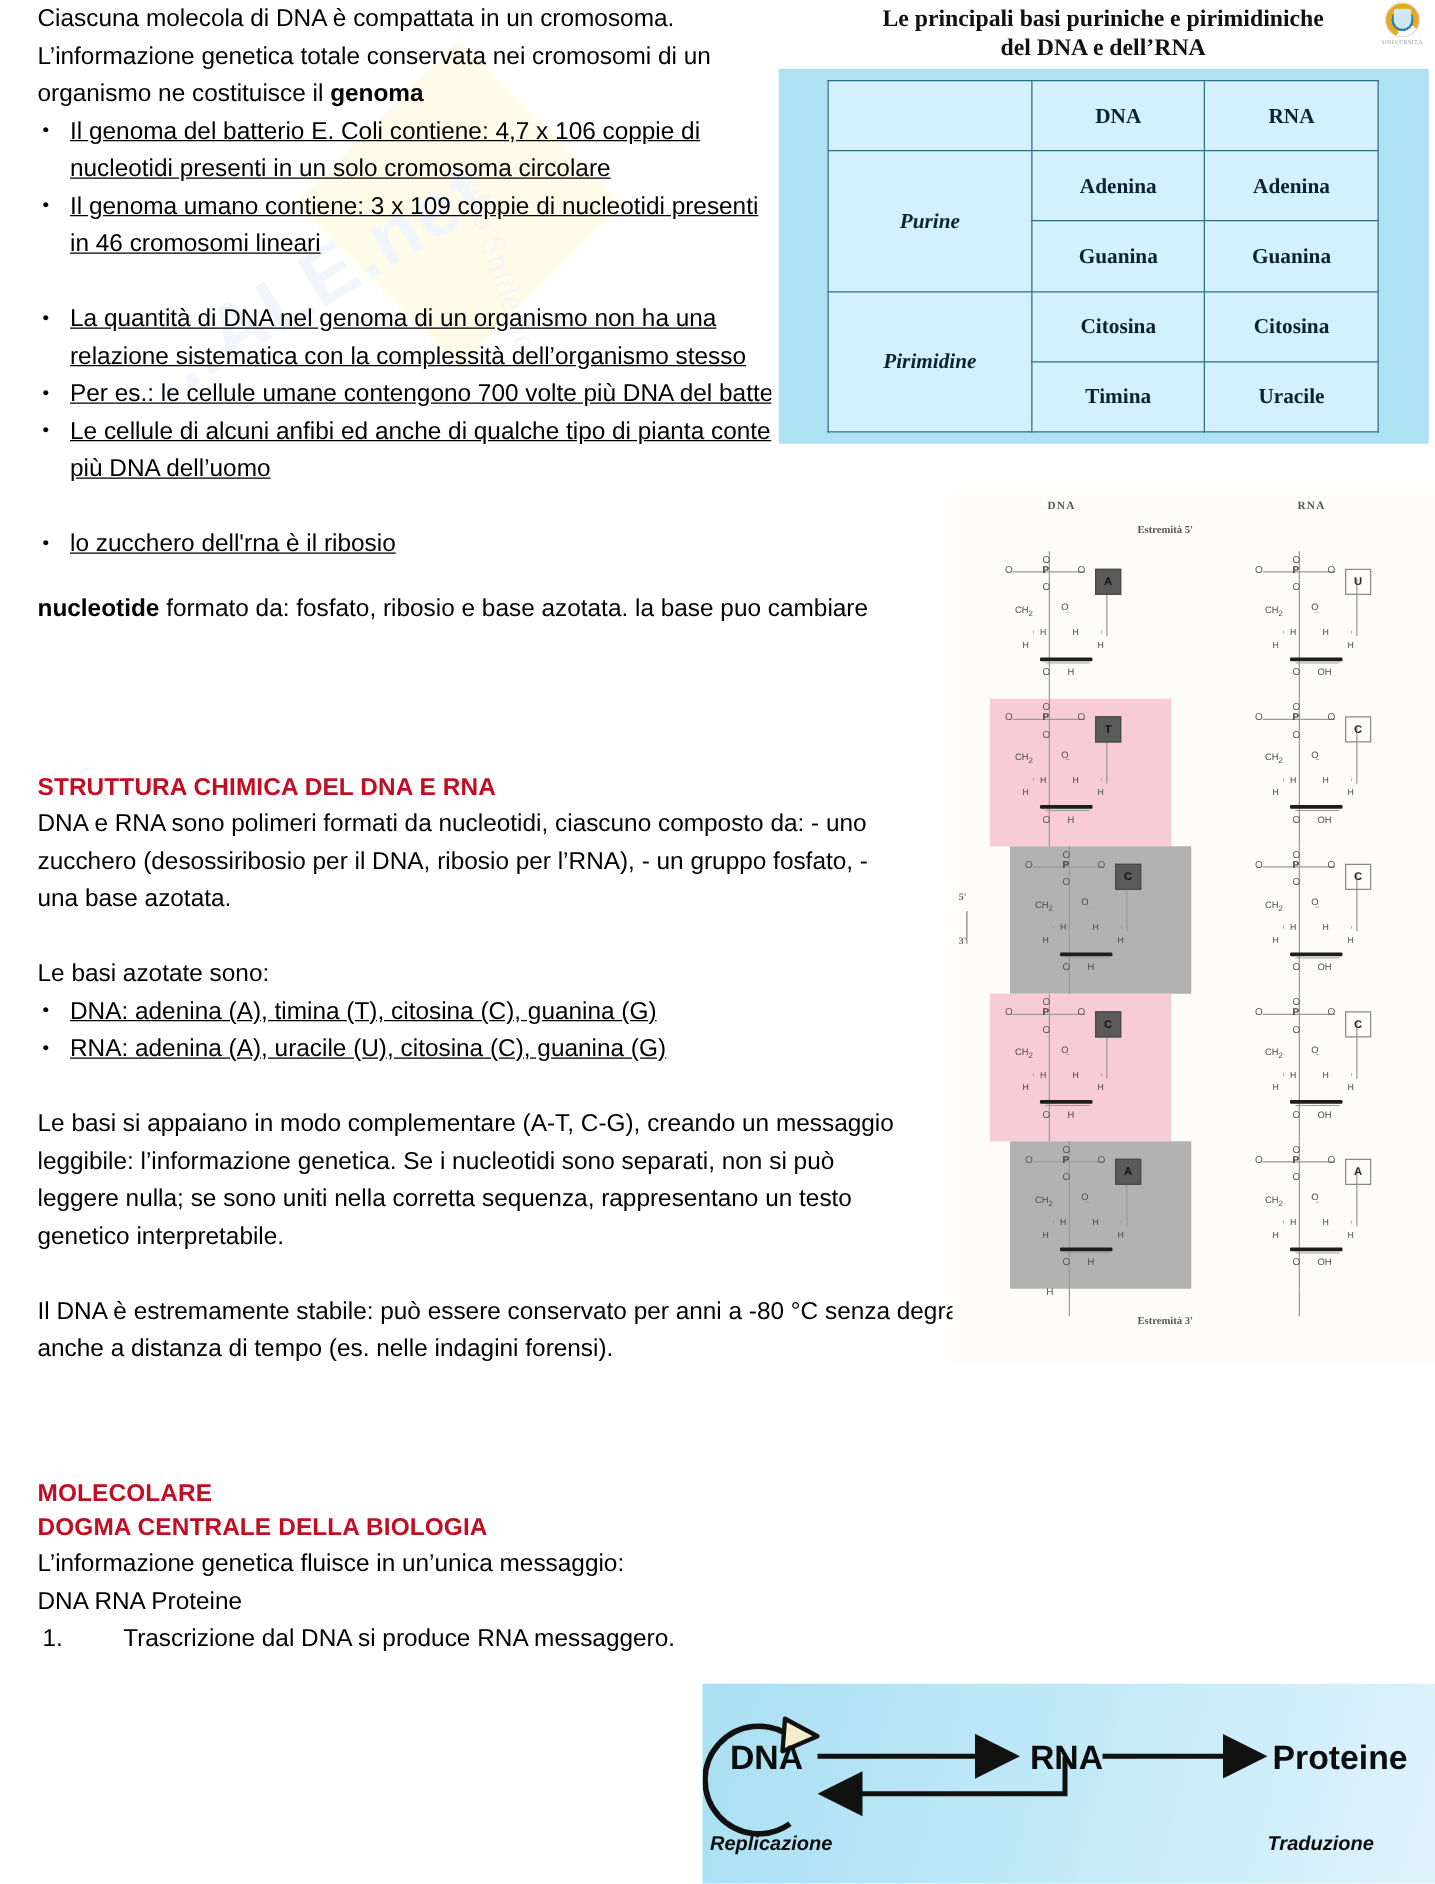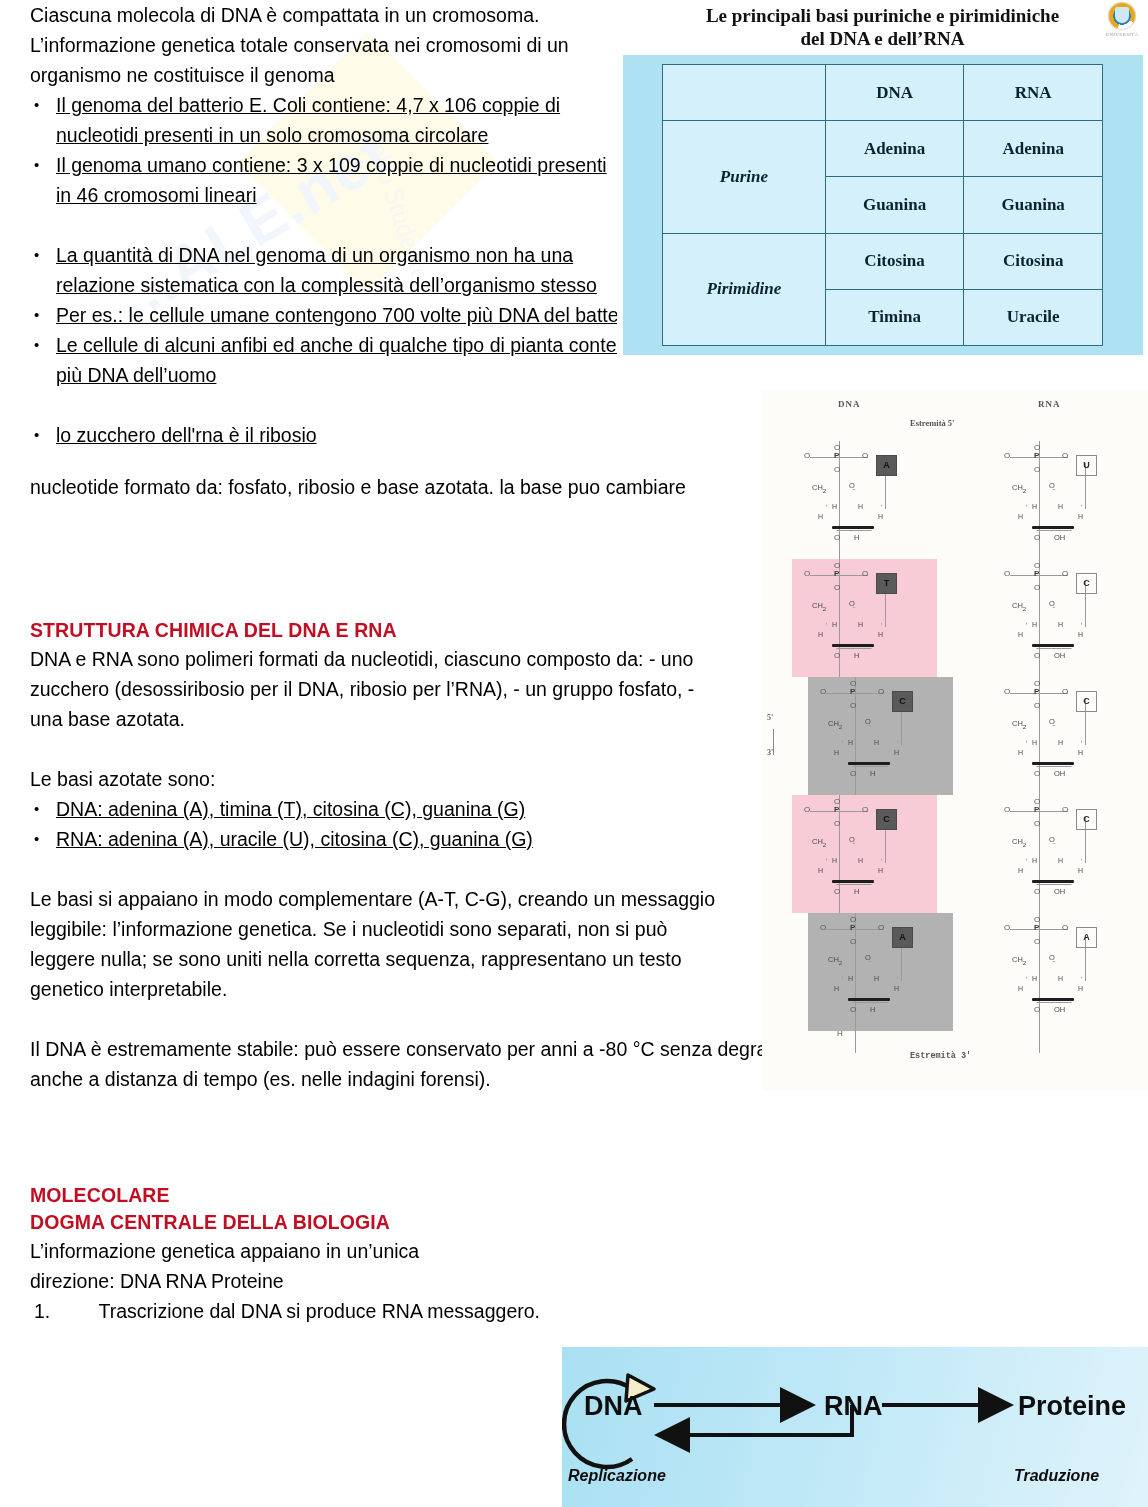--- a/index.html
+++ b/index.html
@@ -43,21 +43,21 @@
 
   
   .text-col {
     position:absolute; left:30px; top:0; width:720px;
     z-index:2;
     font-size:19.5px; line-height:30px;
   }
   .para { margin:0; }
   .para.narrow { width:560px; }
   .para.mid    { width:690px; }
-  .b { font-weight:normal; }
+  .b { font-weight:bold; }
 
   ul.bl { list-style:none; margin:0; padding:0;text-decoration:underline; }
   ul.bl > li {
     position:relative; padding-left:26px; margin:0;
   }
   ul.bl > li::before {
     content:"\2022"; position:absolute; left:4px; top:0;
     font-size:15px; line-height:30px;
   }
   ul.bl > li.w-narrow { width:560px; }
@@ -137,21 +137,21 @@
     position:absolute; left:762px; top:391px; width:386px; height:700px;
     background:#fdfcf8; z-index:3; overflow:hidden;
   }
   .nf-label {
     position:absolute; font-family:"Liberation Serif", serif;
     color:#555; font-weight:bold;
   }
   .nf-dna  { left:76px;  top:8px;  font-size:9px; letter-spacing:1px; }
   .nf-rna  { left:276px; top:8px;  font-size:9px; letter-spacing:1px; }
   .nf-top  { left:148px; top:27px; font-size:8.5px; }
-  .nf-bot  { left:148px; top:660px;font-size:8.5px;font-family:Liberation Mono, monospace; }
+  .nf-bot  { left:148px; top:660px;font-size:8.5px; }
   .nf-53   { left:5px;   top:322px;font-size:8px; color:#666; }
   .nf-53 i { display:block; font-style:normal; }
   .nf-tick { position:absolute; left:11px; top:338px; width:1px; height:26px; background:#888; }
 
   .hl { position:absolute; }
   .hl.pink { background:#f7ccd6; }
   .hl.gray { background:#b2b2b2; }
 
   .chain { position:absolute; }
   .nt { position:absolute; width:120px; height:118px; }
@@ -267,21 +267,21 @@
     <p class="para mid">Le basi si appaiano in modo complementare (A-T, C-G), creando un messaggio leggibile: l’informazione genetica. Se i nucleotidi sono separati, non si può leggere nulla; se sono uniti nella corretta sequenza, rappresentano un testo genetico interpretabile.</p>
 
     <div class="spacer30"></div>
 
     <p class="para" style="width:1090px">Il DNA è estremamente stabile: può essere conservato per anni a -80 °C senza degradarsi. Per questo può essere analizzato anche a distanza di tempo (es. nelle indagini forensi).</p>
 
     <div style="height:88px"></div>
 
     <div class="heading-red">MOLECOLARE</div>
     <div class="heading-red">DOGMA CENTRALE DELLA BIOLOGIA</div>
-    <p class="para" style="width:470px">L’informazione genetica appaiano in un’unica direzione: DNA  RNA  Proteine</p>
+    <p class="para" style="width:470px">L’informazione genetica fluisce in un’unica messaggio: DNA  RNA  Proteine</p>
     <ol class="nl">
       <li style="width:470px">Trascrizione  dal DNA si produce RNA messaggero.</li>
     </ol>
   </div>
 
   <div class="bases-fig">
     <div class="bases-title">
       <div>Le principali basi puriniche e pirimidiniche</div>
       <div>del DNA e dell’RNA</div>
     </div>

